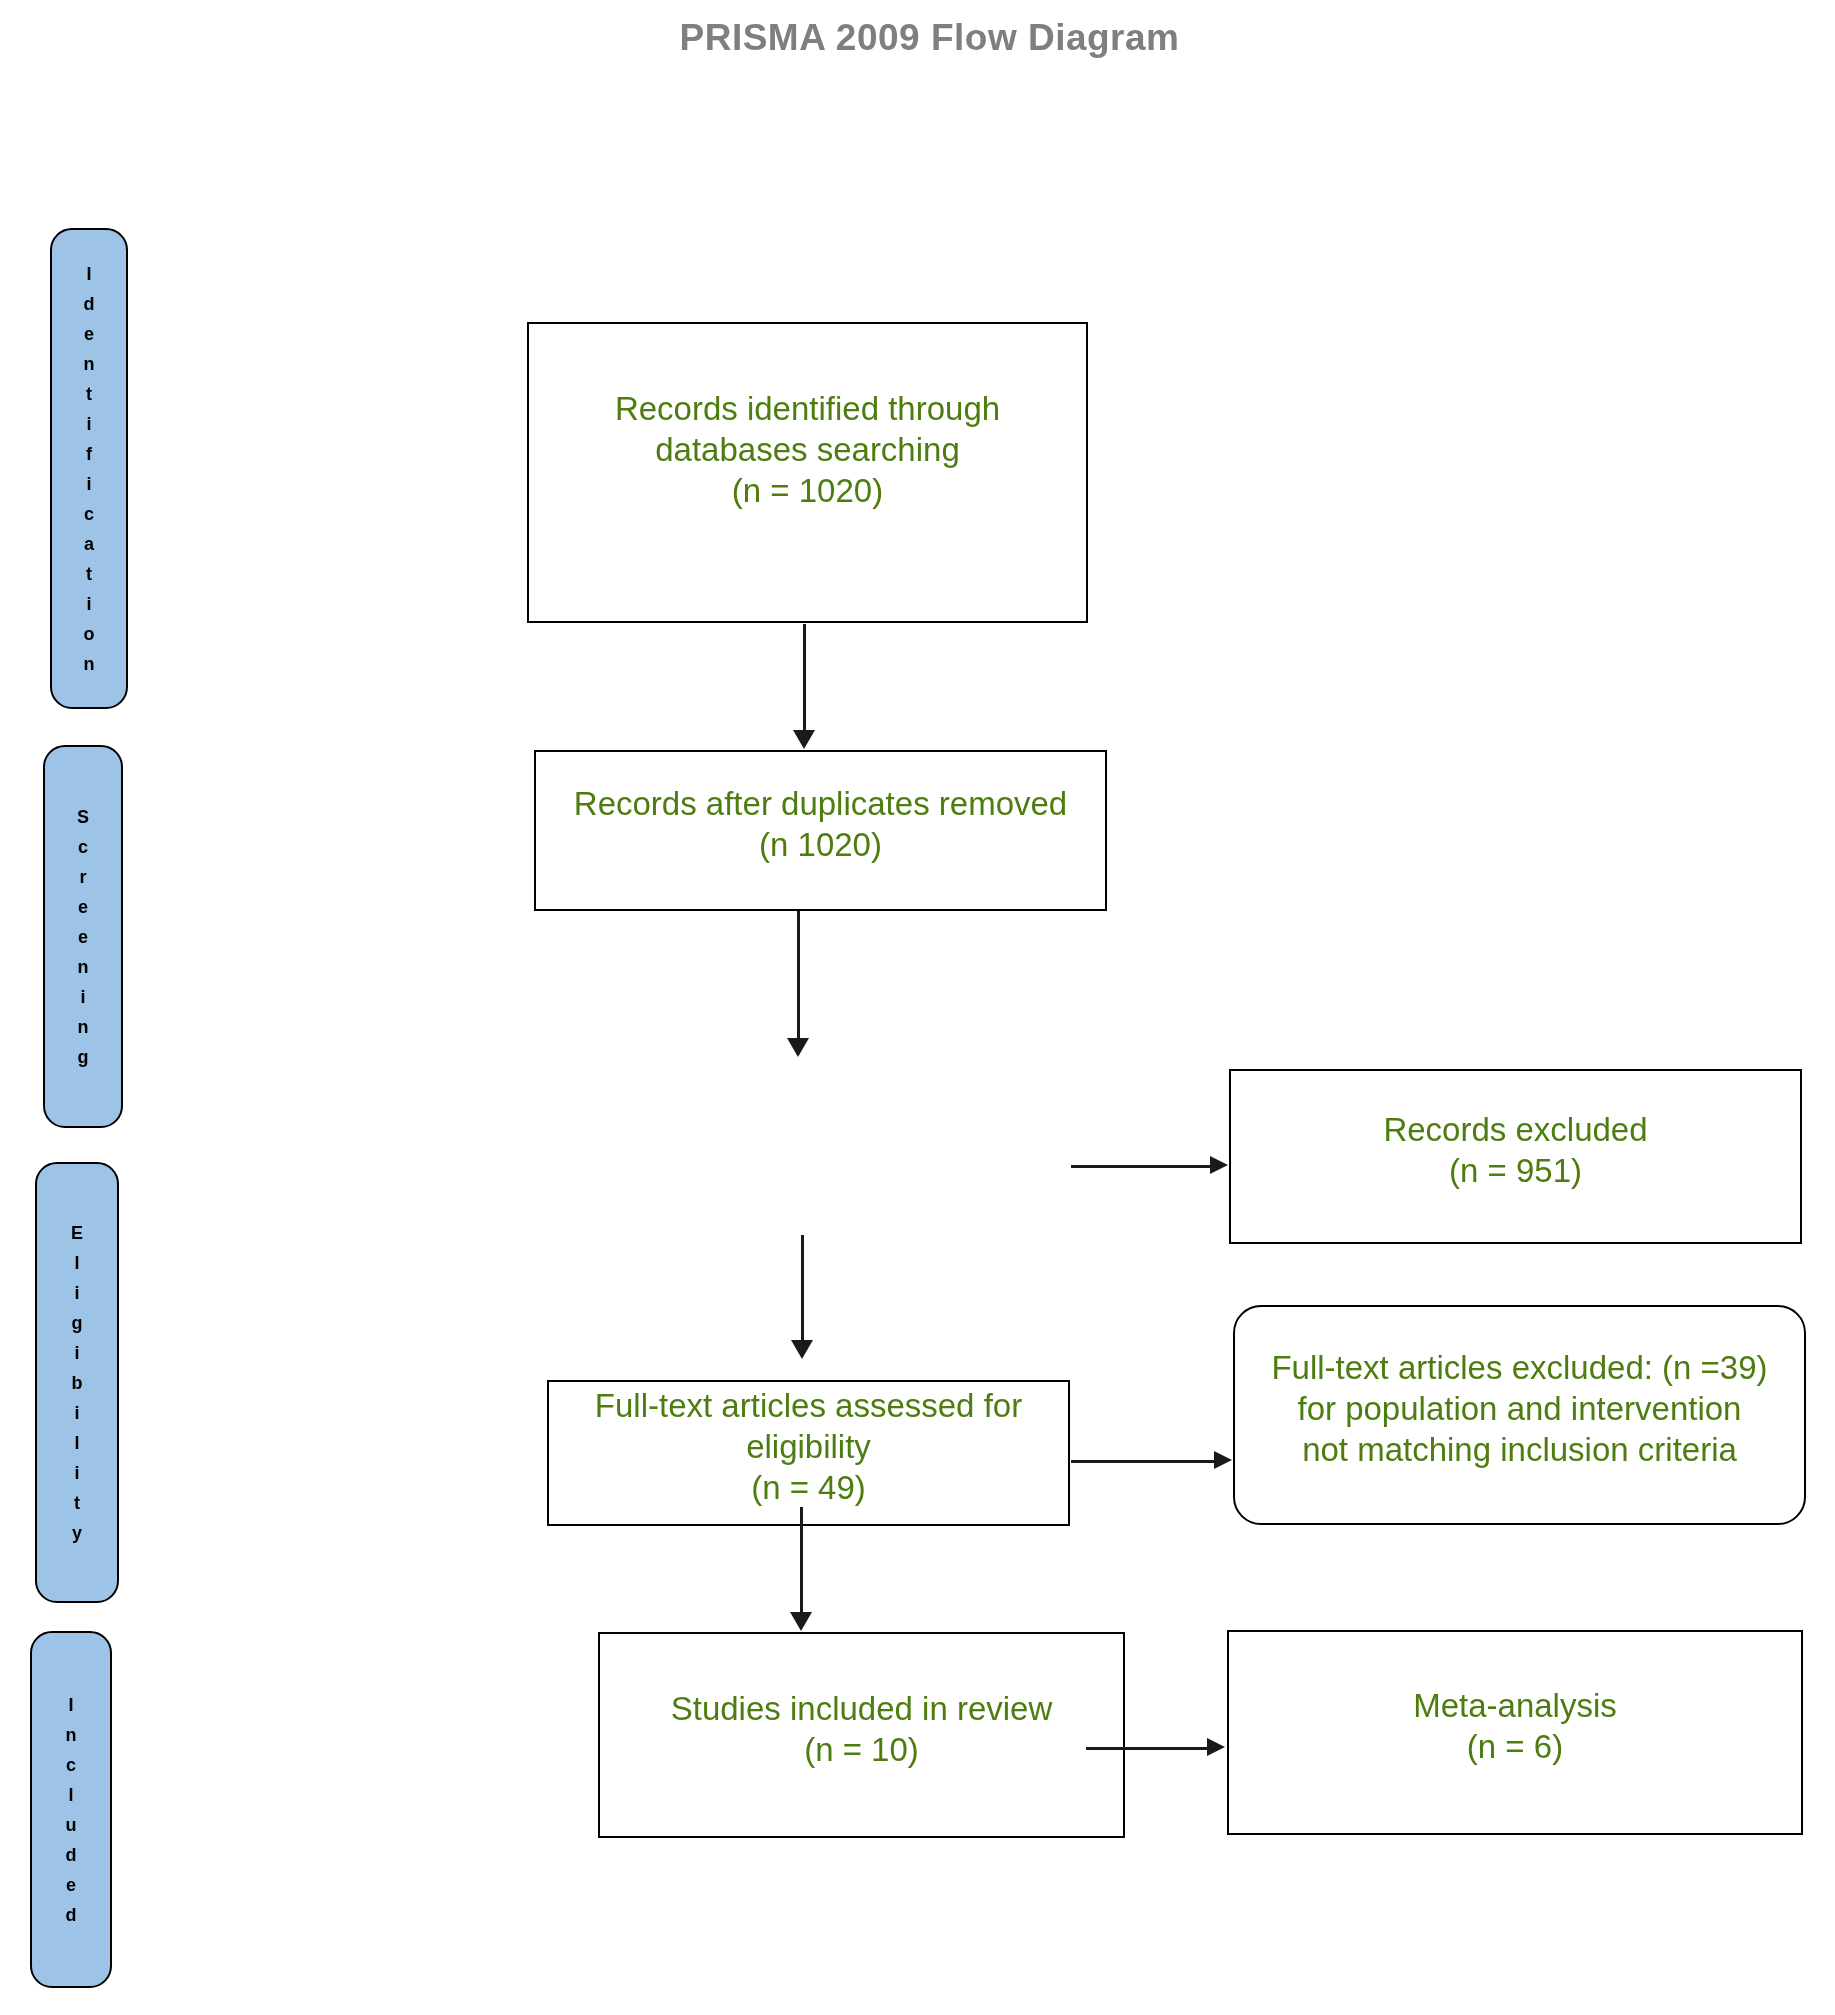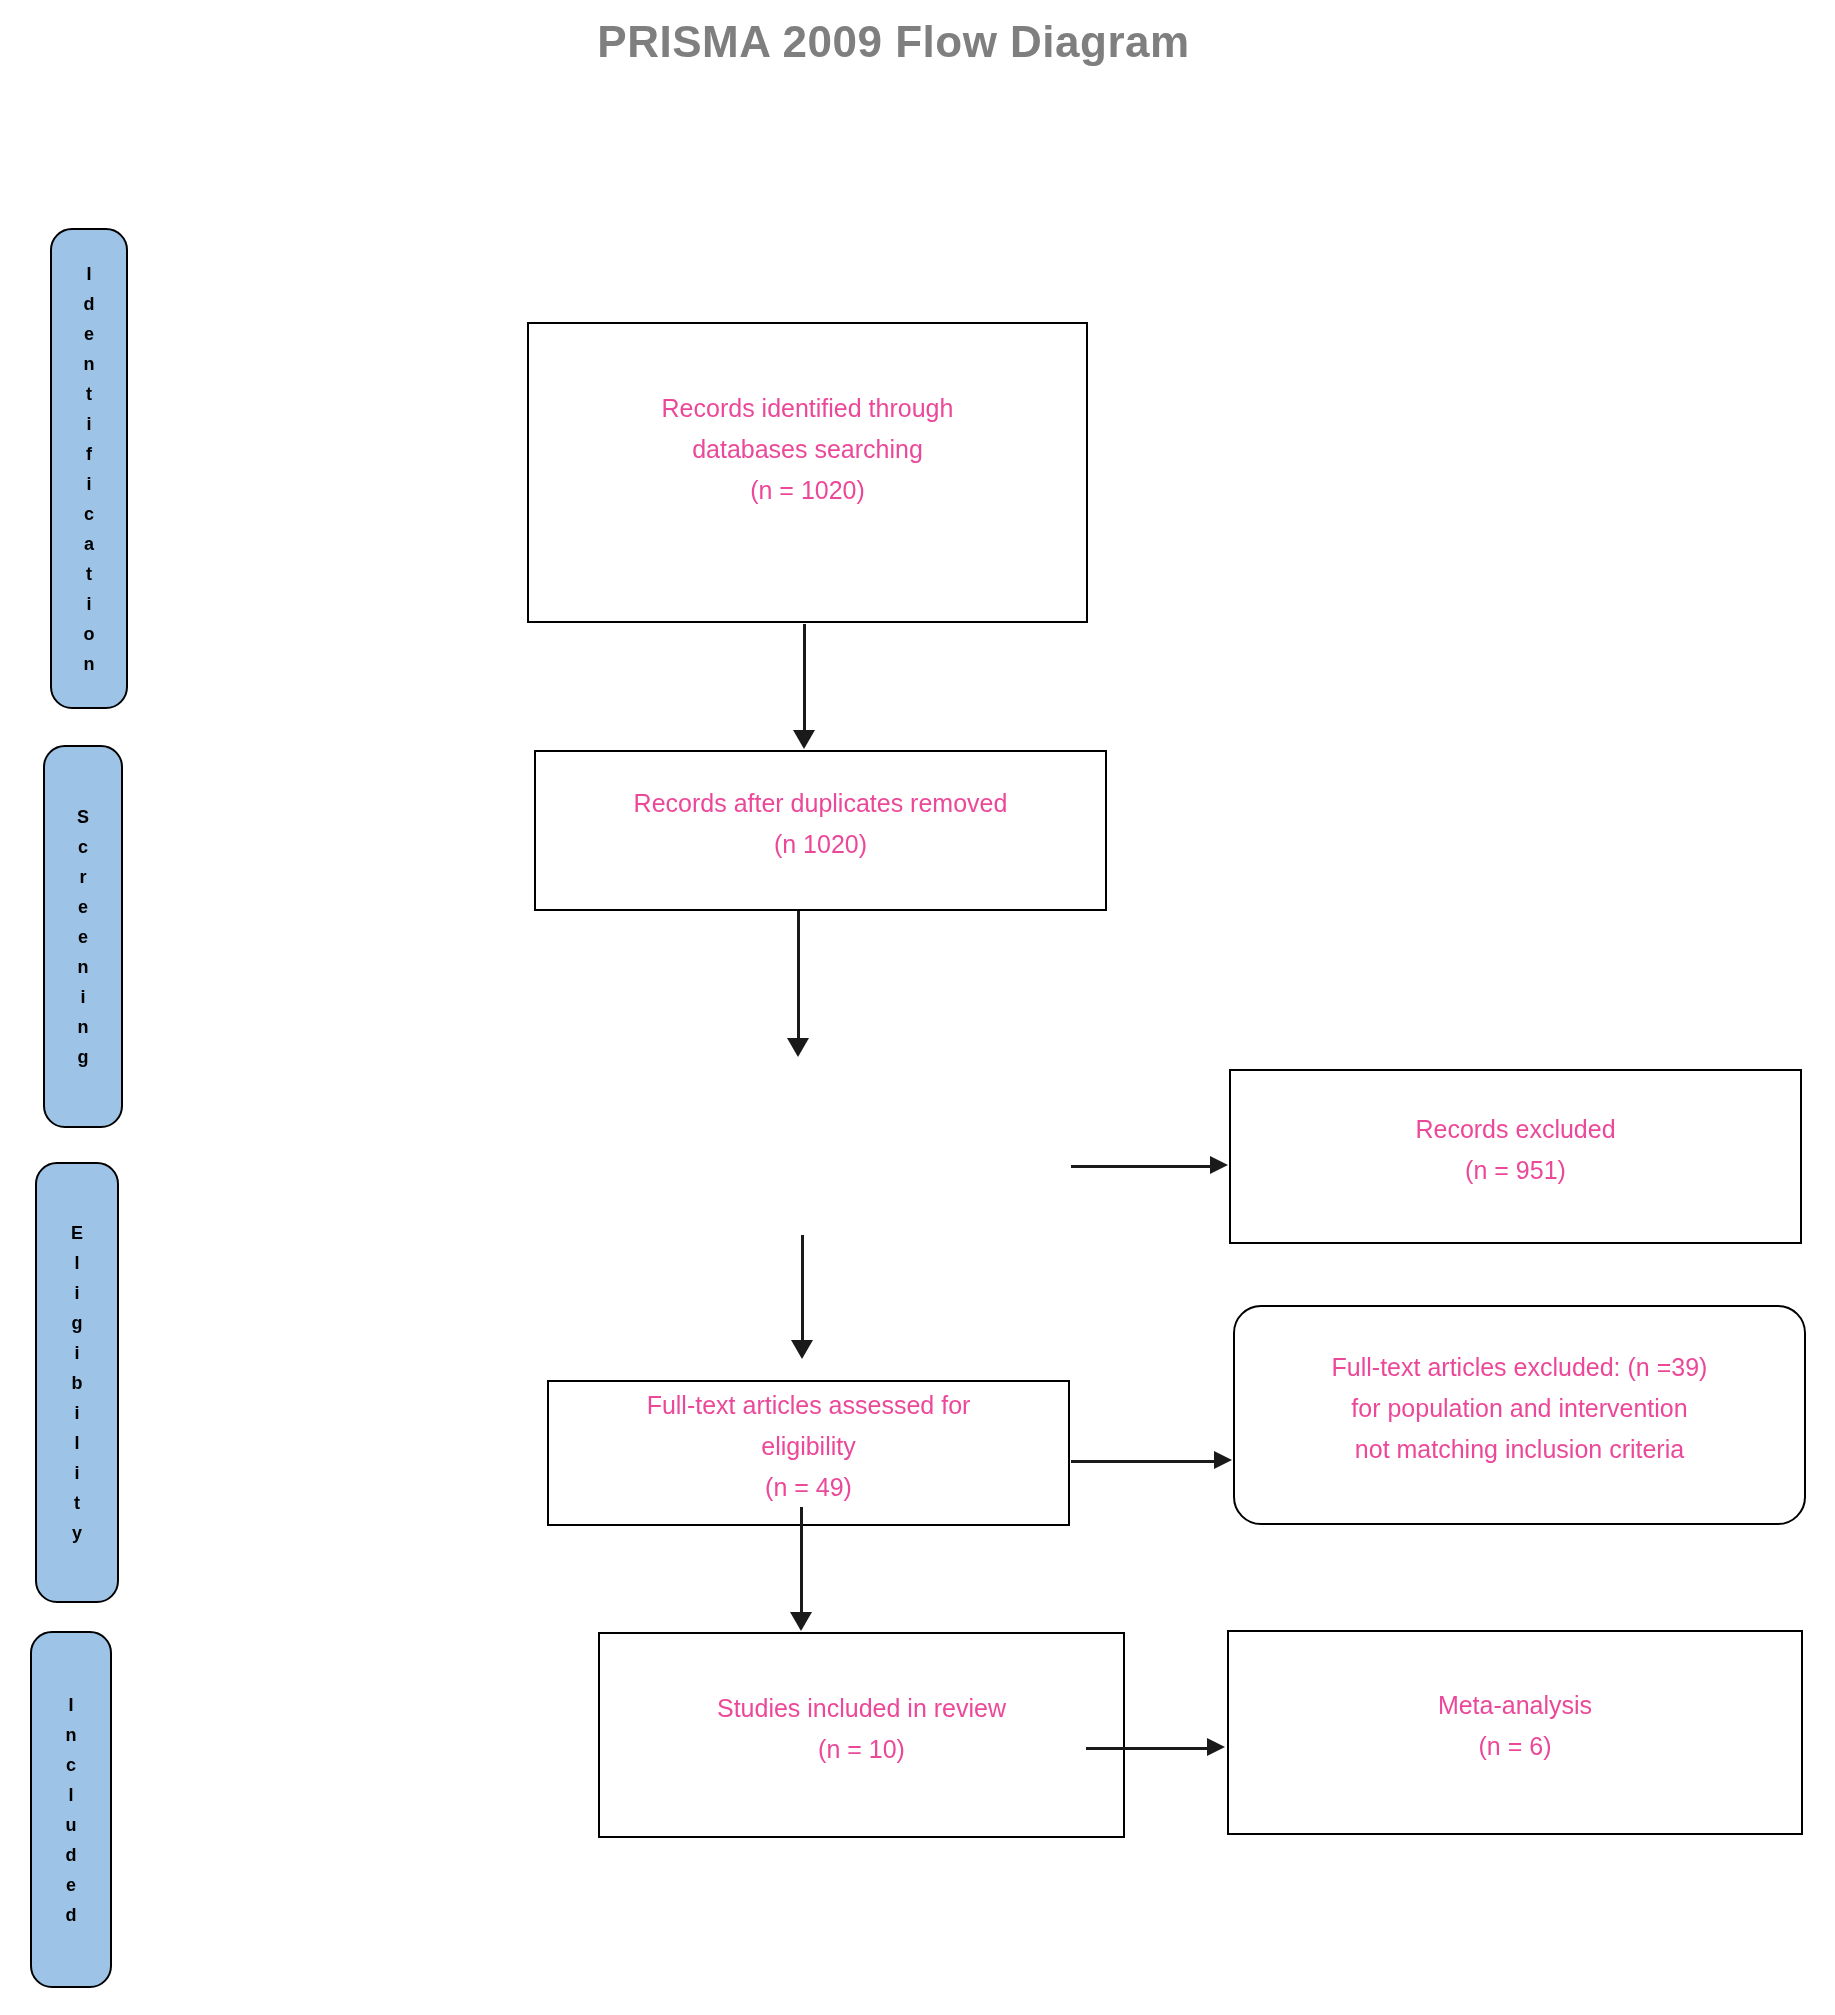--- a/index.html
+++ b/index.html
@@ -2,38 +2,38 @@
 <html style="--title_text: #7F7F7F; --stage_fill: #9DC3E6; --stage_border: #000000; --box_border: #000000; --arrow: #1a1a1a;font-size:7.7px"><head>
 <meta charset="utf-8">
 <style>
   html,body{margin:0;padding:0;background:#ffffff;}
   .canvas{
     position:relative;width:1836px;height:2015px;background:#fff;
     font-family:"Liberation Sans", sans-serif;overflow:hidden;
   }
   .title{
     position:absolute;top:17px;left:0;width:1787px;text-align:center;
-    font-size:44px;font-weight:bold;color:var(--title_text,#7F7F7F);letter-spacing:0.5px;
+    font-size:37px;font-weight:bold;color:var(--title_text,#7F7F7F);letter-spacing:0.5px;padding-left:36px;
   }
   .stage{
     position:absolute;background:var(--stage_fill,#9DC3E6);
     border:2.4px solid var(--stage_border,#000);border-radius:22px;
     box-sizing:border-box;display:flex;align-items:center;justify-content:center;
   }
   .stage-label{
     font-weight:bold;font-size:18px;line-height:30px;color:#000;
     white-space:pre-line;text-align:center;
   }
   .fbox{
     position:absolute;background:#fff;border:2.9px solid var(--box_border,#000);
     box-sizing:border-box;display:flex;align-items:center;justify-content:center;
     padding:0 14.4px 12.5px 14.4px;
   }
   .fbox .fbox-text{
-    white-space:pre-line;text-align:center;font-size:25px;line-height:41px;color:#ec4899;
+    white-space:pre-line;text-align:center;font-size:33px;line-height:41px;color:#4d7c0f;
   }
   .fbox.pad-deep{padding-bottom:46px;}
   .arrow-down{position:absolute;width:0;}
   .arrow-down::before{
     content:"";position:absolute;left:-1.4px;top:0;width:2.9px;
     height:calc(100% - 18px);background:var(--arrow,#2e2e2e);
   }
   .arrow-down::after{
     content:"";position:absolute;left:-11px;bottom:0;width:0;height:0;
     border-left:11px solid transparent;border-right:11px solid transparent;

